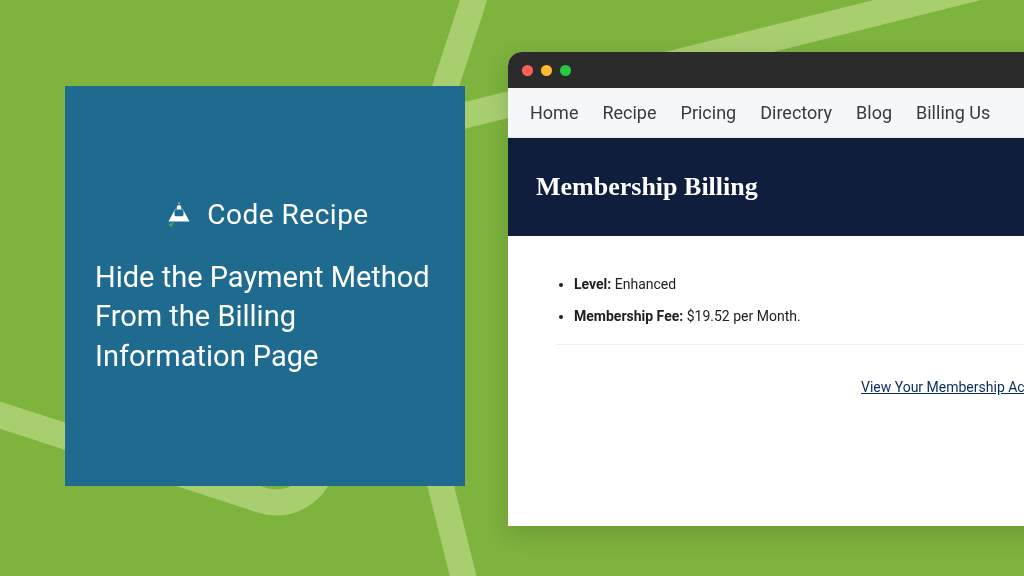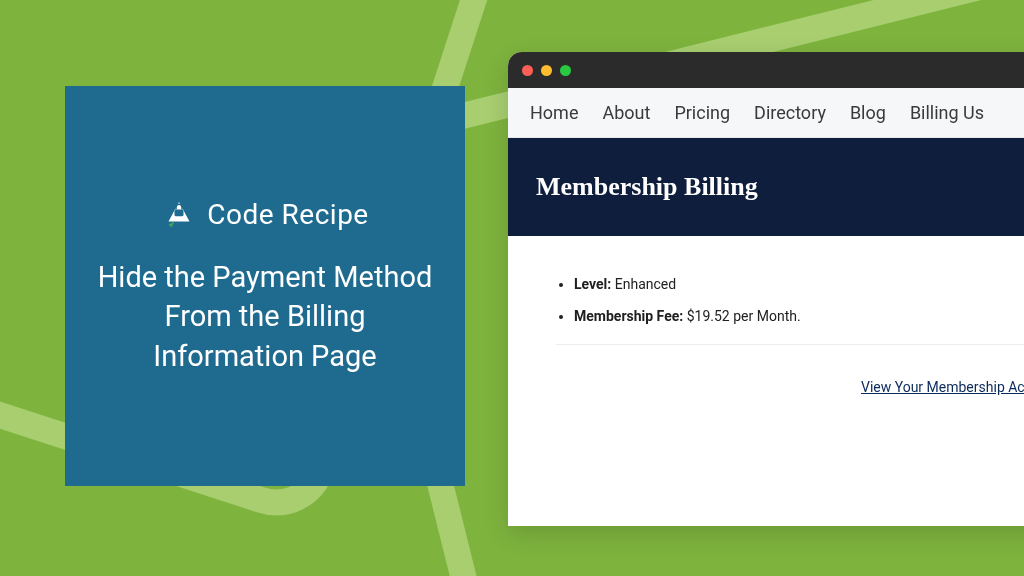--- a/index.html
+++ b/index.html
@@ -27,21 +27,21 @@
     top: 86px;
     left: 65px;
     width: 400px;
     height: 400px;
     background: #1f6b8f;
     display: flex;
     flex-direction: column;
     align-items: center;
     justify-content: center;
     padding: 30px;
-    text-align: center;
+    text-align: left;
     color: #fff;
   }
   .brand {
     display: flex;
     align-items: center;
     gap: 10px;
     margin-bottom: 26px;
   }
   .brand .icon { width: 36px; height: 36px; }
   .brand-name {
@@ -153,21 +153,21 @@
 
 <div class="browser">
   <div class="title-bar">
     <span class="tl red"></span>
     <span class="tl yellow"></span>
     <span class="tl green"></span>
   </div>
 
   <div class="navbar">
     <span class="nav-item">Home</span>
-    <span class="nav-item">About</span>
+    <span class="nav-item">Recipe</span>
     <span class="nav-item">Pricing</span>
     <span class="nav-item">Directory</span>
     <span class="nav-item">Blog</span>
     <span class="nav-item">Billing Us</span>
   </div>
 
   <div class="hero">
     <h1>Membership Billing</h1>
   </div>
 

